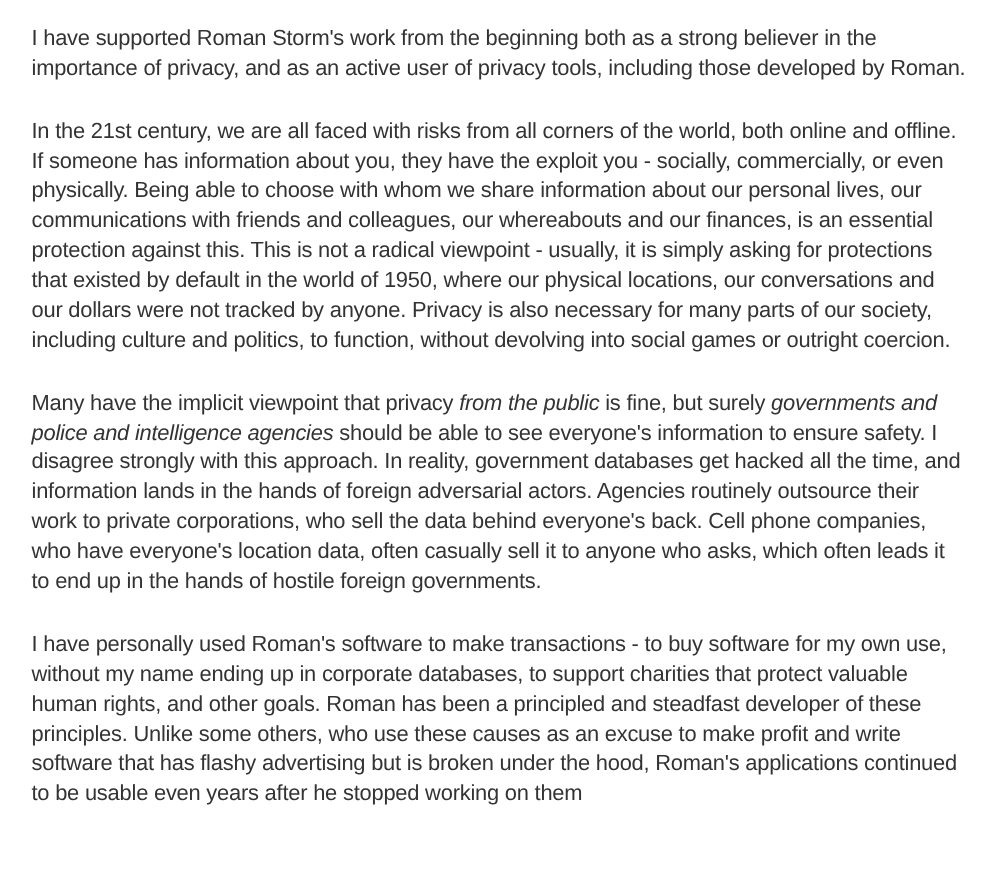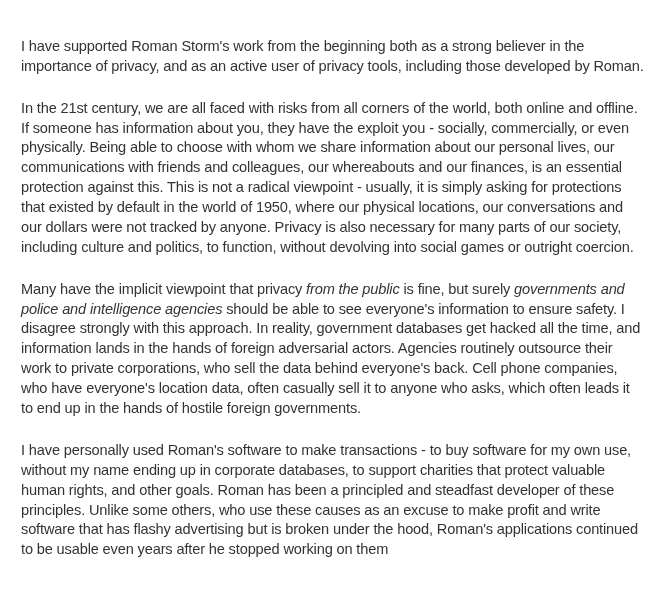--- a/index.html
+++ b/index.html
@@ -13,21 +13,20 @@
   .doc {
     position: absolute;
     left: 21px;
     top: 17px;
     width: 624px;
     font-family: "Liberation Sans", sans-serif;
     font-size: 14.6px;
     line-height: 19.9px;
     color: #333333;
     letter-spacing: -0.15px;
-    margin-top: 20px;
   }
   .doc p {
     margin: 0 0 21.8px 0;
   }
   .doc em {
   }
 </style>
 </head>
 <body>
 

